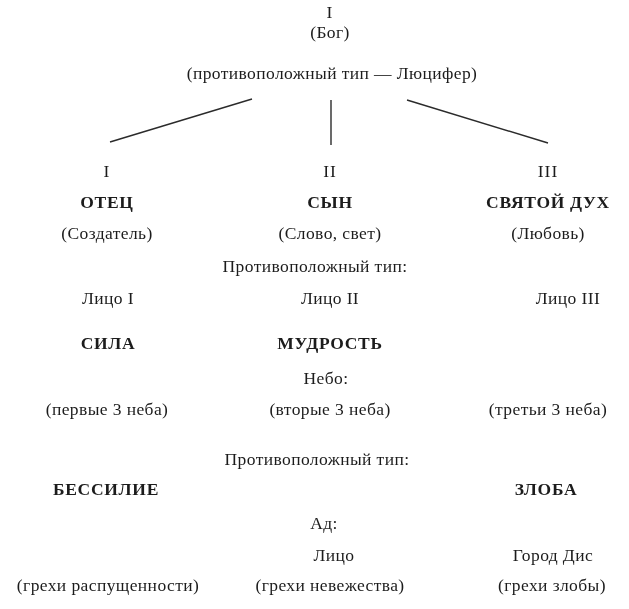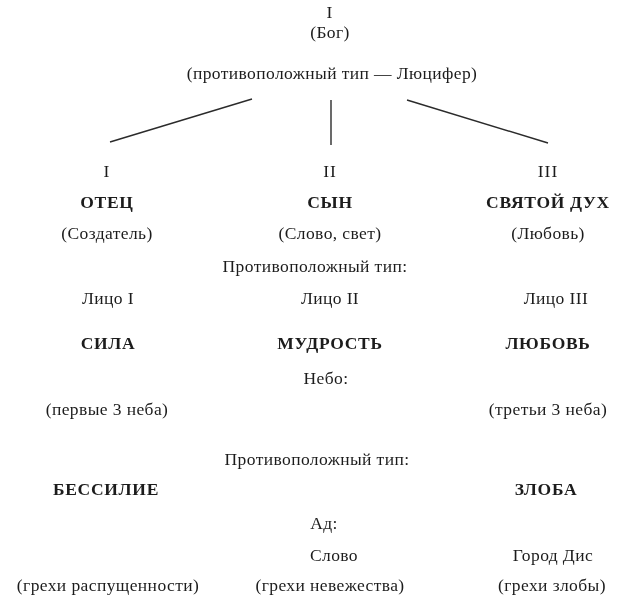--- a/index.html
+++ b/index.html
@@ -63,38 +63,38 @@
   <div class="t caps" style="left:548px; top:192px">СВЯТОЙ ДУХ</div>
 
   <div class="t" style="left:330px; top:223px">(Слово, свет)</div>
   <div class="t" style="left:107px; top:223px">(Создатель)</div>
   <div class="t" style="left:548px; top:223px">(Любовь)</div>
 
   <div class="t" style="left:315px; top:256px">Противоположный тип:</div>
 
   <div class="t" style="left:108px; top:288px">Лицо I</div>
   <div class="t" style="left:330px; top:288px">Лицо II</div>
-  <div class="t" style="left:556px; top:288px">Лицо III</div>
+  <div class="t" style="left:568px; top:288px">Лицо III</div>
 
   <div class="t caps" style="left:108px; top:333px">СИЛА</div>
   <div class="t caps" style="left:330px; top:333px">МУДРОСТЬ</div>
-  <div class="t caps" style="left:548px; top:333px">ЛЮБОВЬ</div>
 
   <div class="t" style="left:326px; top:368px">Небо:</div>
 
   <div class="t" style="left:107px; top:399px">(первые 3 неба)</div>
+  <div class="t" style="left:330px; top:399px">(вторые 3 неба)</div>
   <div class="t" style="left:548px; top:399px">(третьи 3 неба)</div>
 
   <div class="t" style="left:317px; top:449px">Противоположный тип:</div>
 
   <div class="t caps" style="left:106px; top:479px">БЕССИЛИЕ</div>
   <div class="t caps" style="left:546px; top:479px">ЗЛОБА</div>
 
   <div class="t" style="left:324px; top:513px">Ад:</div>
 
-  <div class="t" style="left:334px; top:545px">Слово</div>
+  <div class="t" style="left:334px; top:545px">Лицо</div>
   <div class="t" style="left:553px; top:545px">Город Дис</div>
 
   <div class="t" style="left:108px; top:575px">(грехи распущенности)</div>
   <div class="t" style="left:330px; top:575px">(грехи невежества)</div>
   <div class="t" style="left:552px; top:575px">(грехи злобы)</div>
 
 </div>
 
 </body></html>

